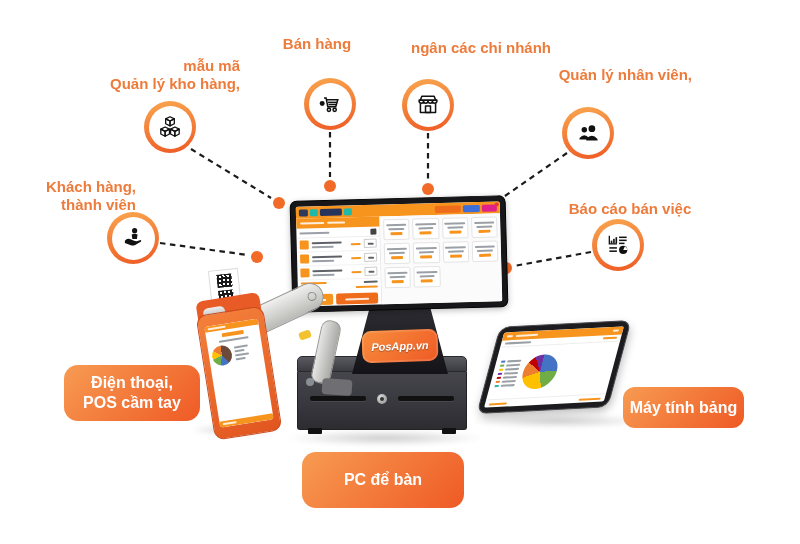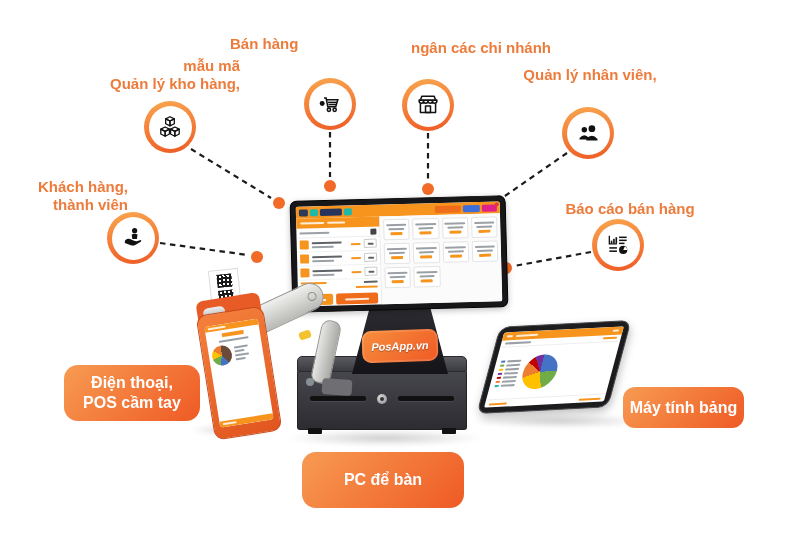--- a/index.html
+++ b/index.html
@@ -12,24 +12,24 @@
   body{background:#fff;font-family:"Liberation Sans",sans-serif;}
   .canvas{position:relative;width:800px;height:544px;background:#fff;overflow:hidden;}
 
   
   .connectors{position:absolute;left:0;top:0;z-index:1;}
 
   
   .feat{position:absolute;color:var(--label);font-weight:bold;font-size:15px;line-height:18px;z-index:3;}
   .feat span{display:block;}
   .f-inventory{left:95px;top:57px;width:145px;text-align:right;}
-  .f-sales{left:230px;top:35px;width:140px;}
+  .f-sales{left:247px;top:35px;width:140px;text-align:center;}
   .f-sync{left:411px;top:39px;width:160px;text-align:left;}
-  .f-staff{left:500px;top:66px;width:180px;text-align:center;}
-  .f-customers{left:20px;top:178px;width:108px;text-align:right;}
+  .f-staff{left:512px;top:66px;width:180px;text-align:right;}
+  .f-customers{left:28px;top:178px;width:108px;text-align:right;}
   .f-reports{left:545px;top:200px;width:170px;text-align:center;}
 
   
   .ring{position:absolute;width:52px;height:52px;border-radius:50%;
     background:linear-gradient(170deg,#F9A64F,#EE5A24);
     display:flex;align-items:center;justify-content:center;z-index:3;}
   .ring-inner{width:43px;height:43px;background:#fff;border-radius:50%;
     display:flex;align-items:center;justify-content:center;}
   .r-inventory{left:144px;top:101px;}
   .r-sales{left:304px;top:78px;}
@@ -189,21 +189,21 @@
     <span>ngân các chi nhánh</span>
   </div>
   <div class="feat f-staff">
     <span>Quản lý nhân viên,</span>
   </div>
   <div class="feat f-customers">
     <span>Khách hàng,</span>
     <span>thành viên</span>
   </div>
   <div class="feat f-reports">
-    <span>Báo cáo bán hàng</span>
+    <span>Báo cáo bán việc</span>
   </div>
 
   <div class="ring r-inventory">
     <div class="ring-inner">
       <svg width="26" height="26" viewBox="0 0 24 24">
         <g stroke="#111" stroke-width="1.2" fill="none" stroke-linejoin="round">
           <path d="M12 2.5 L16 4.5 L12 6.5 L8 4.5 Z"></path>
             <path d="M8 4.5 L8 9 L12 11 L12 6.5 Z"></path>
             <path d="M16 4.5 L16 9 L12 11 L12 6.5 Z"></path>
           <path d="M7.5 12 L11.5 14 L7.5 16 L3.5 14 Z"></path>

